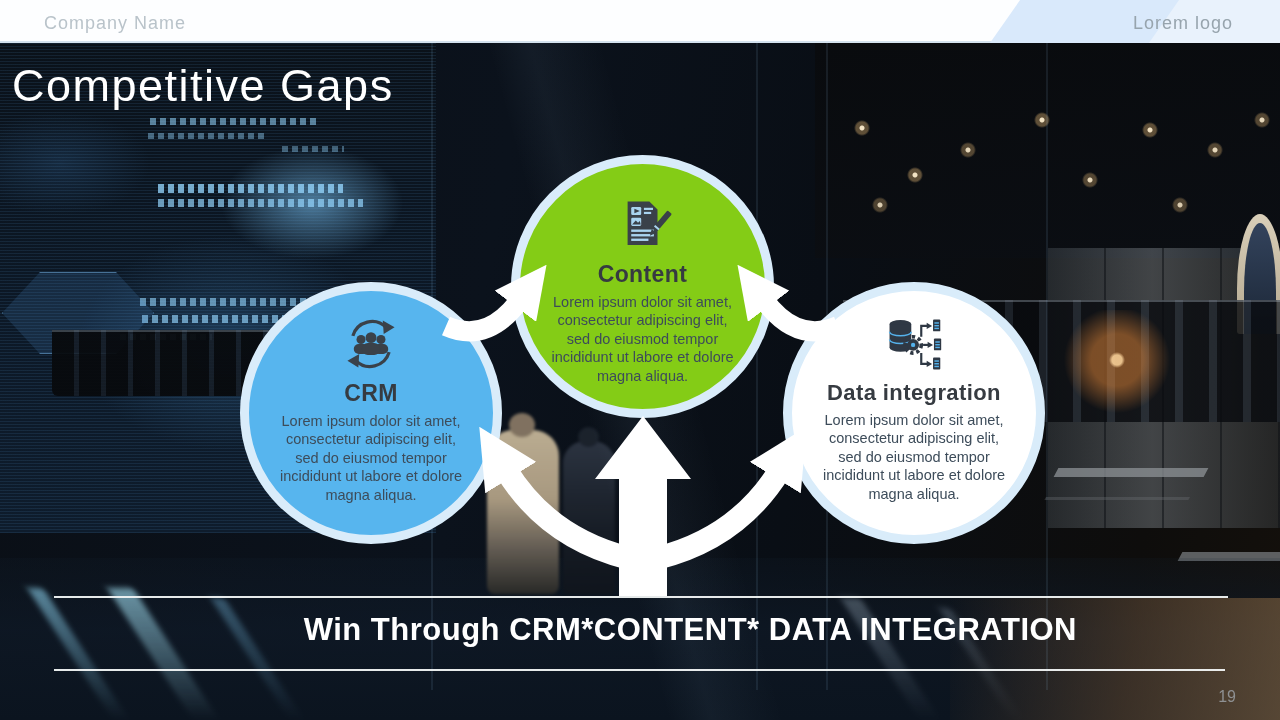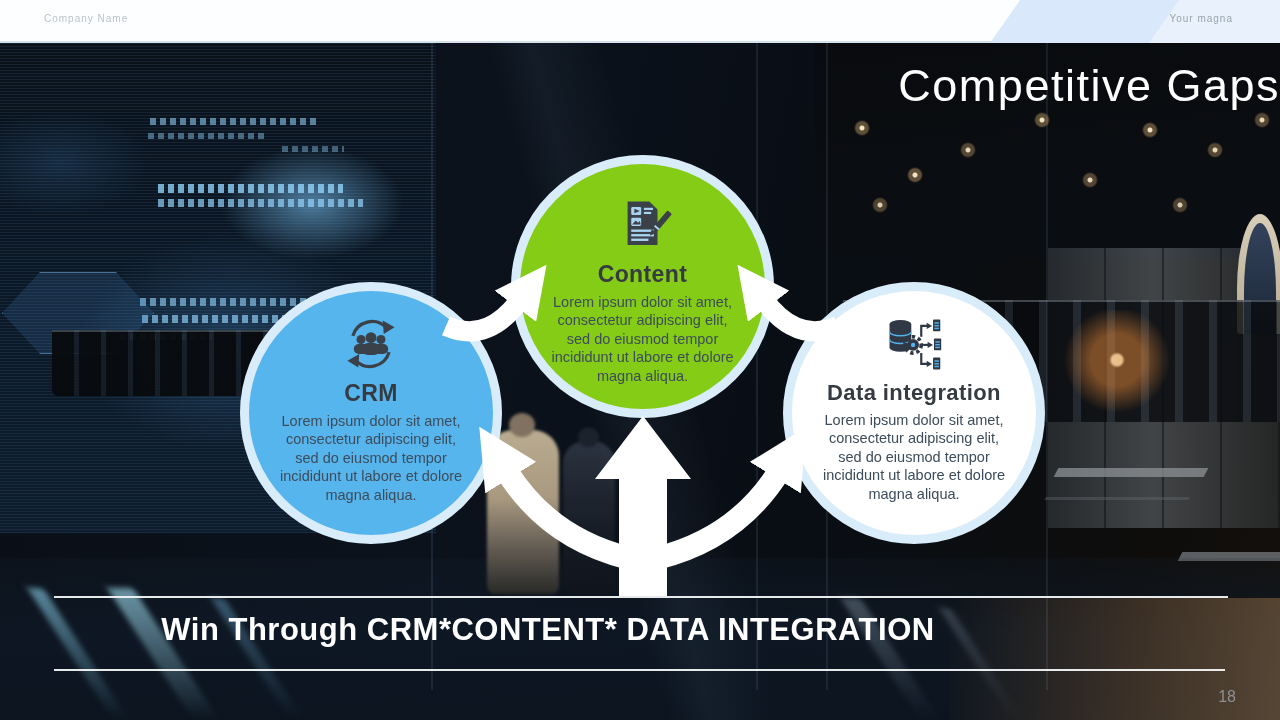--- a/index.html
+++ b/index.html
@@ -86,48 +86,48 @@
   .g1{left:431px;} .g2{left:756px;} .g3{left:826px;} .g4{left:1046px;}
   .sheen { position:absolute; left:380px; top:43px; width:540px; height:677px;
     background:linear-gradient(75deg, transparent 40%, rgba(180,220,255,.05) 46%, transparent 56%); }
 
   
   .header { position:absolute; left:0; top:0; width:1280px; height:43px; background:#fdfeff;
     border-bottom:2px solid #d4e2ee; z-index:6; }
   .band { position:absolute; top:0; height:43px; transform:skewX(-35deg); }
   .band-1 { right:70px; width:205px; background:#d9e9fb; }
   .band-2 { right:-34px; width:150px; background:#e9f2fc; }
-  .hdr-label { position:absolute; top:13px; font-size:10px; letter-spacing:1px; }
+  .hdr-label { position:absolute; top:13px; font-size:18px; letter-spacing:1px; }
   .company { left:44px; color:#b9c3ca; }
   .logo { right:47px; color:#97a4ad; }
 
   
-  .title { position:absolute; left:0; top:60px; width:1280px; text-align:right; z-index:5;
-    color:#fff; font-size:45px; font-weight:400; letter-spacing:1.5px; }
+  .title { position:absolute; left:0; top:60px; width:1280px; text-align:left; z-index:5;
+    color:#fff; font-size:45px; font-weight:400; letter-spacing:1.5px;padding-left:12px; }
 
   
   .circle { position:absolute; border-radius:50%; border:9px solid #d9ecfa; z-index:3;
     display:flex; flex-direction:column; align-items:center; text-align:center; }
   .circle-crm  { left:240px; top:282px; width:262px; height:262px; background:#57b5ee; }
   .circle-content { left:511px; top:155px; width:263px; height:263px; background:#84cc16; }
   .circle-data { left:783px; top:282px; width:262px; height:262px; background:#ffffff; }
   .circle .icon { margin-top:24px; height:58px; }
   .circle-content .icon { margin-top:32px; }
   .circle h2 { font-size:23px; font-weight:bold; color:#363b41; letter-spacing:.4px; margin:7px 0 5px; }
   .circle-data h2 { font-size:22px; }
   .circle p { font-size:14.5px; line-height:1.27; color:#3d4c5a; white-space:pre-line; max-width:236px; }
 
   
   .arrows { position:absolute; inset:0; z-index:4; pointer-events:none; }
 
   
   .rule { position:absolute; height:2px; background:#f2f5f6; opacity:.95; z-index:5; }
   .rule-top { left:54px; width:1174px; top:596px; }
   .rule-bottom { left:54px; width:1171px; top:669px; }
-  .banner-text { position:absolute; left:0; top:612px; width:1077px; text-align:center; z-index:5;
+  .banner-text { position:absolute; left:0; top:612px; width:1077px; text-align:right; z-index:5;
     color:#fff; font-size:31px; font-weight:bold; letter-spacing:.5px;padding-left:19px; }
 
   
   .page-num { position:absolute; right:44px; top:688px; color:#8e9092; font-size:16px; z-index:5; }
 </style>
 </head>
 <body>
 
 <div class="slide">
 
@@ -165,21 +165,21 @@
     <div class="glass-line g2"></div>
     <div class="glass-line g3"></div>
     <div class="glass-line g4"></div>
     <div class="sheen"></div>
   </div>
 
   <div class="header">
     <div class="band band-1"></div>
     <div class="band band-2"></div>
     <span class="hdr-label company">Company Name</span>
-    <span class="hdr-label logo">Your magna</span>
+    <span class="hdr-label logo">Lorem logo</span>
   </div>
 
   <h1 class="title">Competitive Gaps</h1>
 
   <div class="circle circle-crm">
     <span class="icon">
       <svg width="58" height="58" viewBox="0 0 64 64">
         <g fill="none" stroke="#3a4149" stroke-width="3.6">
           <path d="M12 23 A 22 22 0 0 1 49 14"></path>
           <path d="M52 41 A 22 22 0 0 1 15 50"></path>
@@ -307,15 +307,15 @@
     </g>
     <g>
       <path d="M658 558 Q 738 538 780 470" fill="none" stroke="#ffffff" stroke-width="23" marker-end="url(#ah)"></path>
     </g>
   </svg>
 
   <div class="rule rule-top"></div>
   <div class="banner-text">Win Through CRM*CONTENT* DATA INTEGRATION</div>
   <div class="rule rule-bottom"></div>
 
-  <div class="page-num">18</div>
+  <div class="page-num">19</div>
 
 </div>
 
 </body></html>

